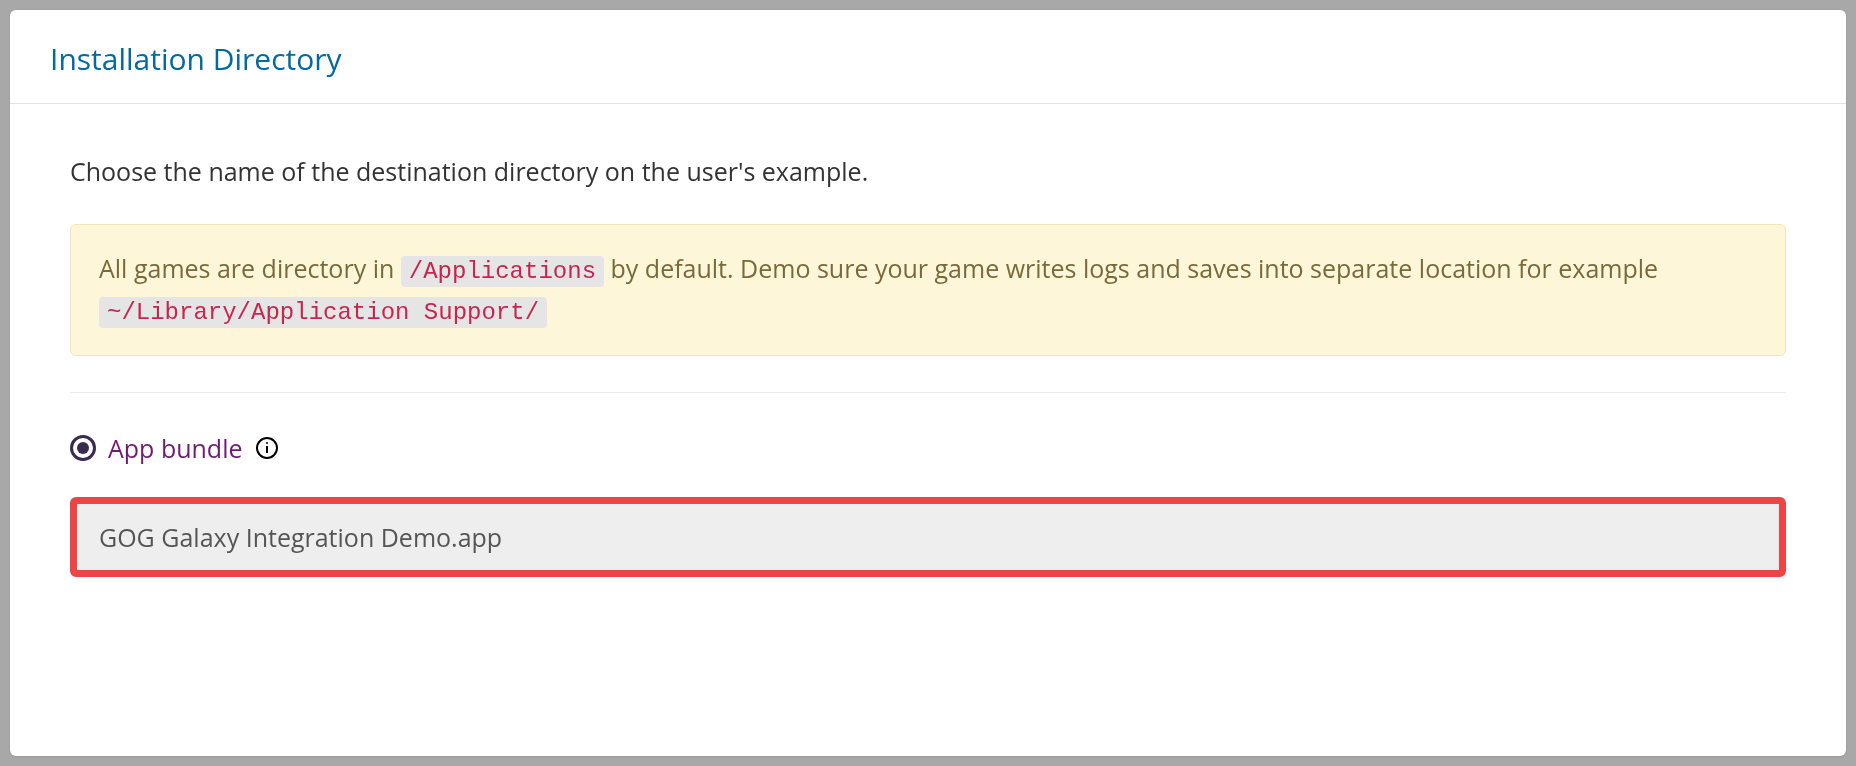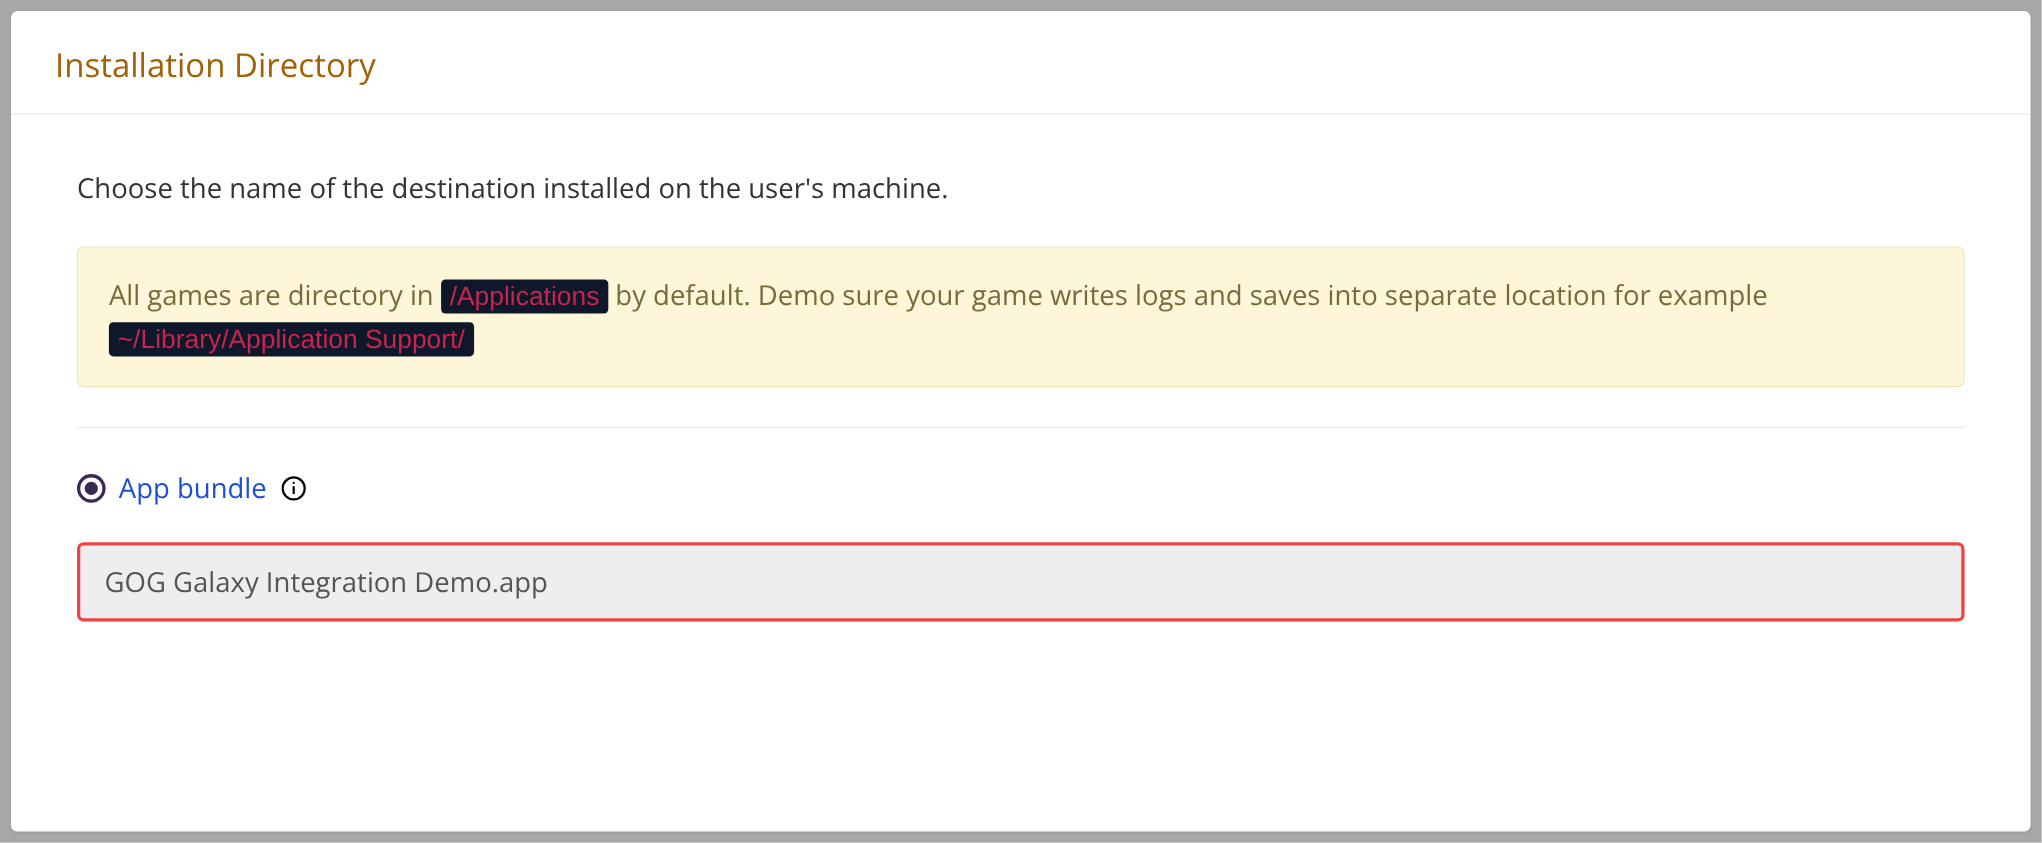--- a/index.html
+++ b/index.html
@@ -22,43 +22,43 @@
       display: flex;
       flex-direction: column;
     }
     .panel-header {
       padding: 28px 40px 24px 40px;
       border-bottom: 1px solid #e5e5e5;
     }
     .panel-title {
       font-size: 30px;
       font-weight: 400;
-      color: #a16207;
+      color: #0369a1;
     }
     .panel-body {
       padding: 50px 60px 40px 60px;
     }
     .description {
       font-size: 25px;
       color: #333333;
       margin-bottom: 36px;
     }
     .alert {
       background: #fdf6d9;
       border: 1px solid #f0e6b8;
       border-radius: 6px;
       padding: 24px 28px;
       font-size: 25px;
       color: #7a6a3a;
       line-height: 1.55;
       margin-bottom: 36px;
     }
     .code-inline {
-      font-family: Liberation Sans, sans-serif;
-      background: #0f172a;
+      font-family: Liberation Mono, monospace;
+      background: #e5e5e5;
       color: #c7254e;
       padding: 2px 8px;
       border-radius: 4px;
       font-size: 24px;
     }
     .divider {
       border: none;
       border-top: 1px solid #ebebeb;
       margin-bottom: 38px;
     }
@@ -90,55 +90,55 @@
       top: 50%;
       left: 50%;
       transform: translate(-50%, -50%);
       width: 12px;
       height: 12px;
       border-radius: 50%;
       background: #3a2a52;
     }
     .radio-label {
       font-size: 25px;
-      color: #1d4ed8;
+      color: #701a75;
     }
     .info-icon {
       width: 24px;
       height: 24px;
       flex-shrink: 0;
     }
     .info-icon svg {
       width: 100%;
       height: 100%;
       display: block;
     }
     .text-input {
       width: 100%;
       background: #eeeeee;
-      border: 3px solid #ef4444;
+      border: 7px solid #ef4444;
       border-radius: 6px;
       padding: 16px 22px;
       font-size: 25px;
       color: #555555;
       font-family: inherit;
     }
     .text-input:disabled {
       cursor: not-allowed;
     }
   </style>
 </head>
 <body>
 
 <div class="panel">
   <div class="panel-header">
     <h2 class="panel-title">Installation Directory</h2>
   </div>
   <div class="panel-body">
-    <p class="description">Choose the name of the destination installed on the user's machine.</p>
+    <p class="description">Choose the name of the destination directory on the user's example.</p>
 
     <div class="alert">
       <span>All games are directory in </span><span class="code-inline">/Applications</span><span> by default. Demo sure your game writes logs and saves into separate location for example </span><span class="code-inline">~/Library/Application Support/</span>
     </div>
 
     <hr class="divider">
 
     <div class="radio-group">
       <div class="radio-row">
         <span class="radio selected"></span>

